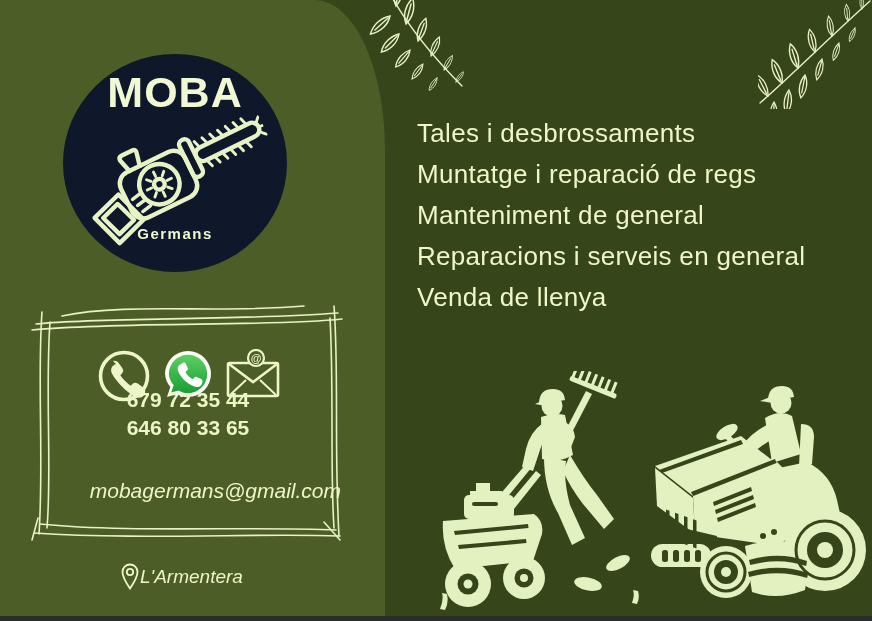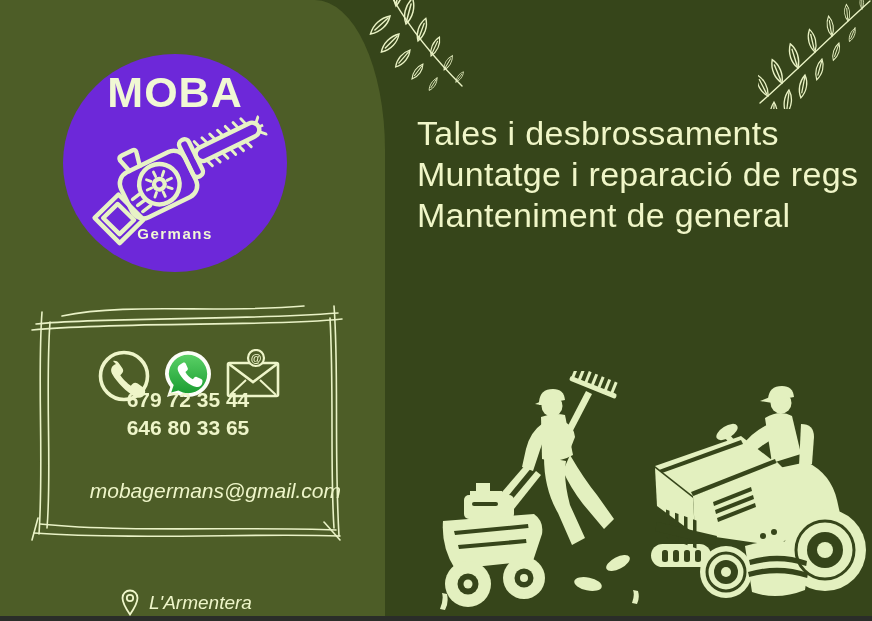--- a/index.html
+++ b/index.html
@@ -15,54 +15,54 @@
     background:#4d5d27;
     border-top-right-radius:70px 150px;
   }
   .bottom-strip{
     position:absolute;left:0;bottom:0;width:872px;height:5px;
     background:#2a2d29;z-index:40;
   }
   
   .logo-circle{
     position:absolute;left:63px;top:54px;width:224px;height:218px;
-    background:#6d28d9;border-radius:50%;
+    background:#0f172a;border-radius:50%;
     display:flex;flex-direction:column;align-items:center;
   }
   .brand-name{
     margin-top:14px;
     color:#f1f8d4;font-size:43px;font-weight:bold;letter-spacing:1px;
   }
   .chainsaw-wrap{margin-top:-4px;transform:rotate(-26deg);}
   .brand-sub{
     margin-top:2px;
     color:#f1f8d4;font-size:15px;font-weight:bold;letter-spacing:1.5px;
   }
   
   .services{
     position:absolute;left:417px;top:113px;
-    color:#f0f6c8;font-size:34px;line-height:41px;letter-spacing:.3px;
+    color:#f0f6c8;font-size:26px;line-height:41px;letter-spacing:.3px;
   }
   
   .frame{position:absolute;left:28px;top:300px;}
   .contact-icons{
     position:absolute;left:97px;top:349px;width:190px;
     display:flex;align-items:flex-start;gap:12px;
   }
   .phones{
     position:absolute;left:35px;top:386px;width:306px;text-align:center;
     color:#eef5c9;font-size:21px;font-weight:bold;line-height:28px;
   }
   .email{
     position:absolute;left:35px;top:479px;width:306px;text-align:right;
     color:#eef5c9;font-size:21px;font-style:italic;
   }
   .location{
-    position:absolute;left:120px;top:589px;
-    display:flex;align-items:center;gap:9px;
+    position:absolute;left:120px;top:563px;
+    display:flex;align-items:center;
     color:#eef5c9;font-size:19px;font-style:italic;
   }
   .branch-1{position:absolute;left:352px;top:-4px;}
   .branch-2{position:absolute;left:758px;top:-3px;}
   .mower-man{position:absolute;left:436px;top:371px;}
   .tractor{position:absolute;left:629px;top:374px;}
   svg{display:block;}
 </style>
 </head>
 <body>
@@ -172,20 +172,22 @@
         </g>
       </svg>
     </div>
     <div class="brand-sub">Germans</div>
   </div>
 
   <div class="services">
     <div>Tales i desbrossaments</div>
     <div>Muntatge i reparació de regs</div>
     <div>Manteniment de general</div>
+    <div>Reparacions i serveis en general</div>
+    <div>Venda de llenya</div>
   </div>
 
   <svg class="frame" width="322" height="242" viewBox="0 0 322 242">
     <g stroke="#e9f2c6" stroke-width="1.6" fill="none" stroke-linecap="round">
       <path d="M34 16 C100 2 190 14 276 6"></path>
       <path d="M8 24 C80 17 200 21 310 13"></path>
       <path d="M4 30 C100 21 240 27 314 19"></path>
       <path d="M306 6 C311 70 306 150 311 236"></path>
       <path d="M302 18 C306 90 302 170 306 228"></path>
       <path d="M14 12 C9 80 16 160 11 234"></path>

